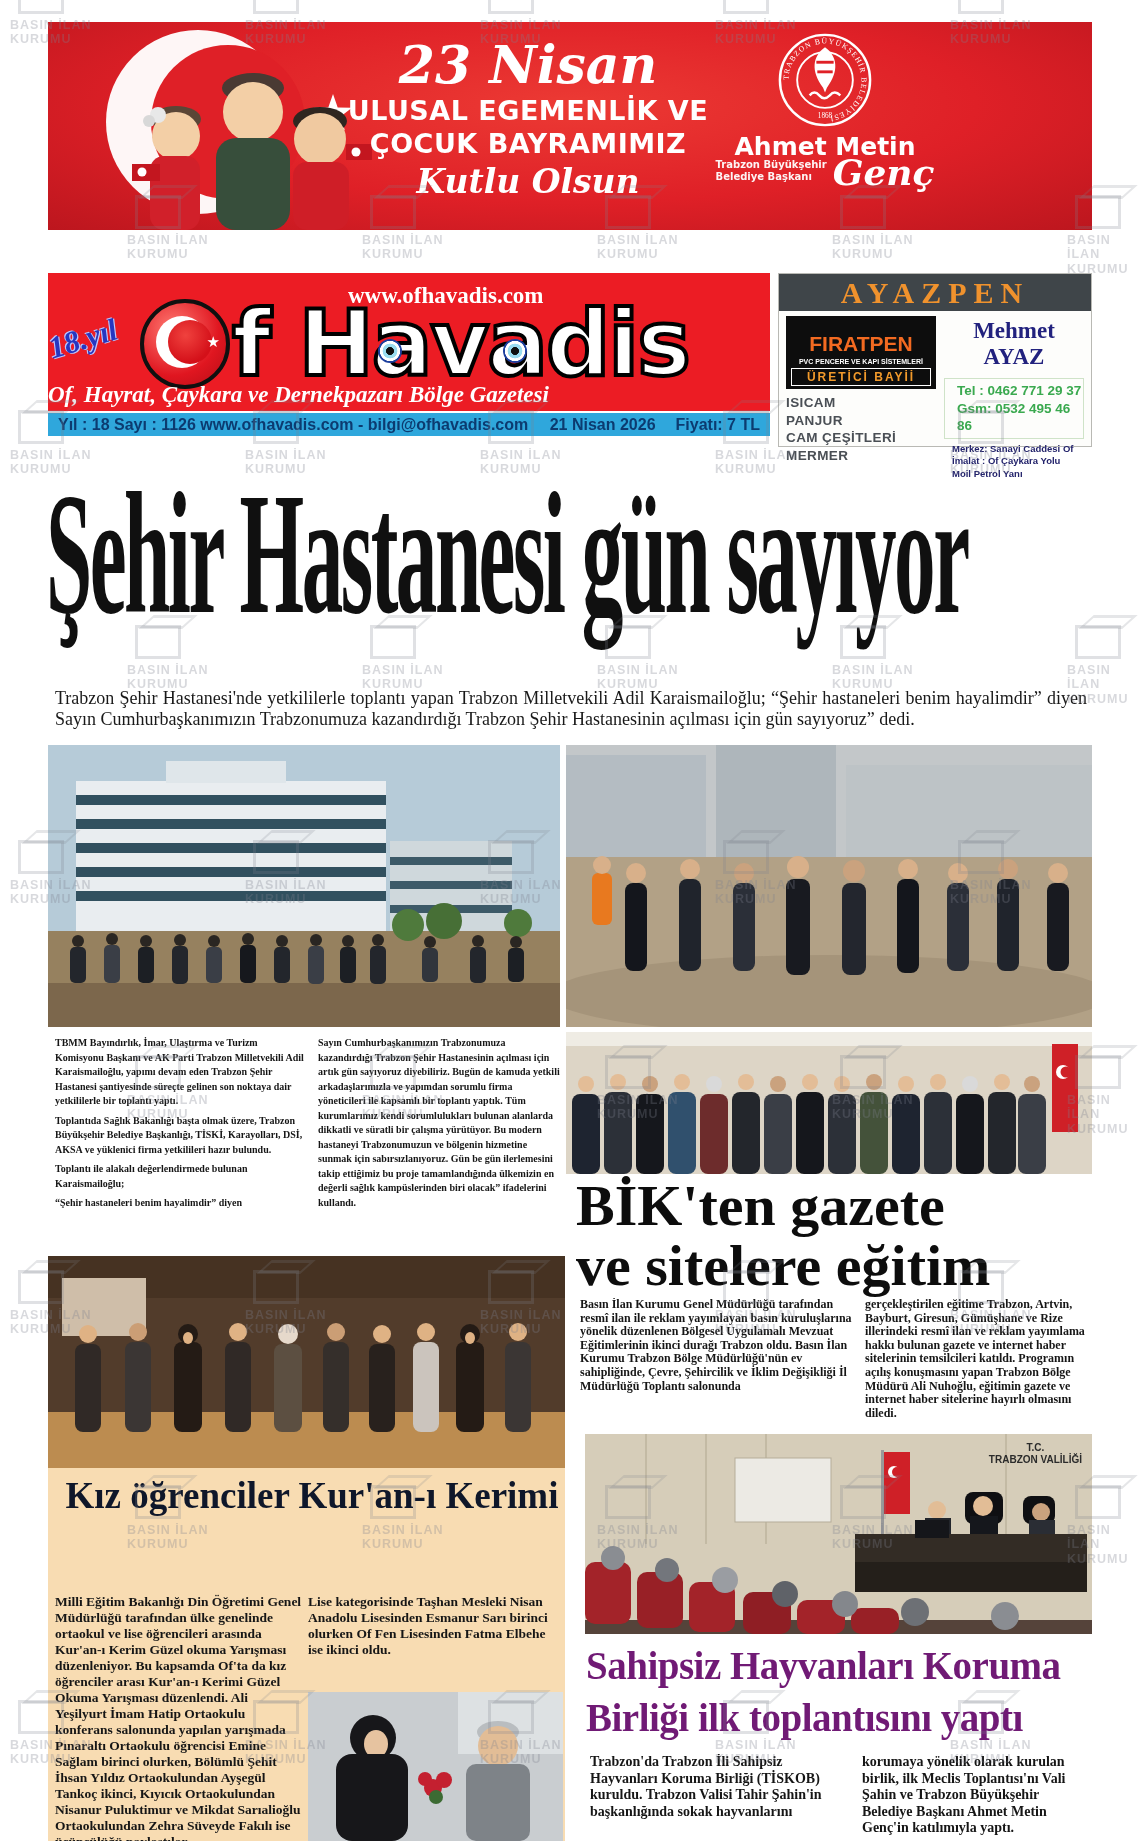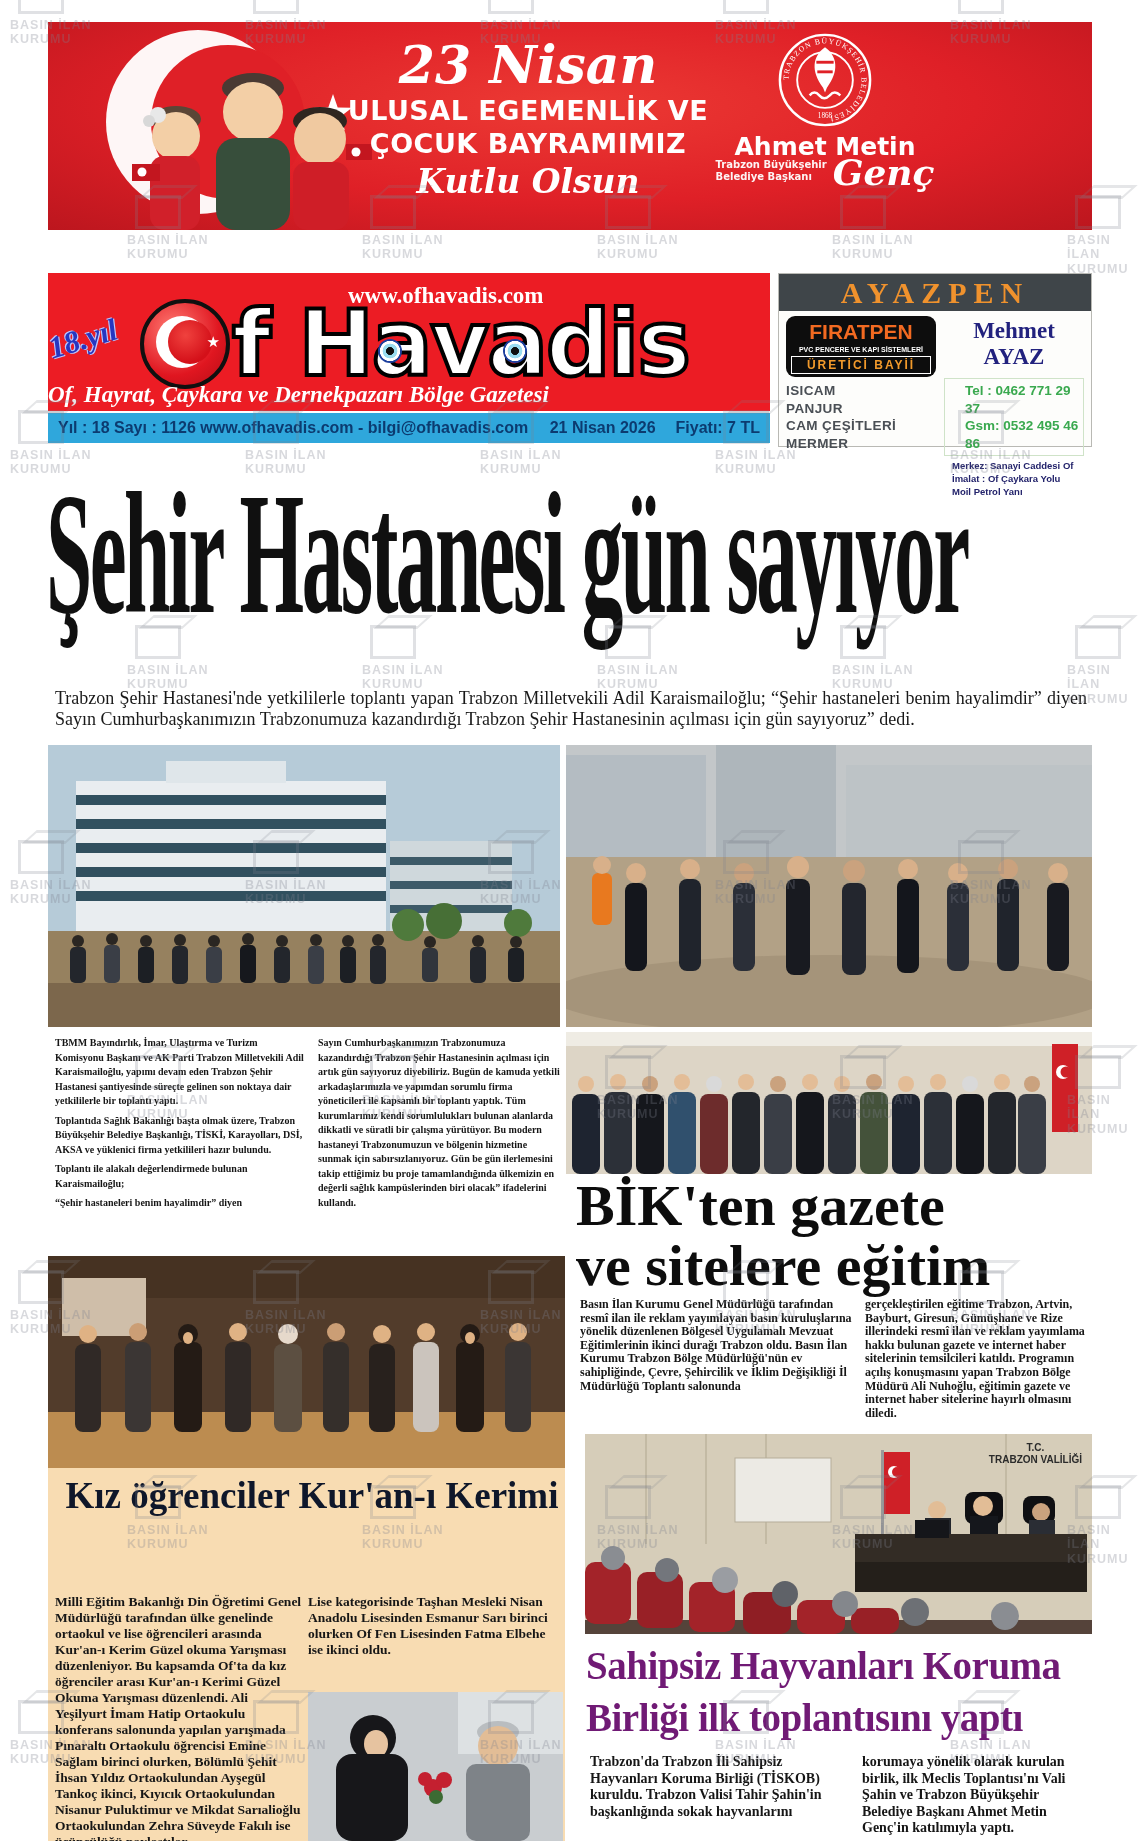--- a/index.html
+++ b/index.html
@@ -46,40 +46,40 @@
              background:radial-gradient(circle at 40% 35%,#f0423e 0%,#d41019 70%);}
   .ball-star{position:absolute;right:6px;top:30px;color:#fff;font-size:15px;z-index:3;}
   .mast-text{font:800 90px "DejaVu Sans",sans-serif;color:#fff;line-height:1;letter-spacing:-2px;
              -webkit-text-stroke:4px #000;margin-left:2px;}
   .nazar{position:absolute;width:24px;height:24px;border-radius:50%;z-index:4;
          background:radial-gradient(circle,#101010 0 22%,#9adcf0 25% 42%,#ffffff 45% 58%,#1d3f9e 61% 100%);}
   .mast-tagline{position:absolute;bottom:3px;left:0;width:100%;text-align:left;
                 font:italic 700 23px "Liberation Serif",serif;color:#fff;}
 
   
-  .infobar{left:48px;top:413px;width:722px;height:30px;background:#2fa7dc;z-index:2;
+  .infobar{left:48px;top:413px;width:722px;height:23px;background:#2fa7dc;z-index:2;
            display:flex;justify-content:space-between;align-items:center;padding:0 10px;box-sizing:border-box;
            font:700 16px "Liberation Sans",sans-serif;color:#0c3b70;}
   .infobar .right{display:flex;gap:20px;}
 
   
   .adbox{left:778px;top:273px;width:314px;height:174px;z-index:2;background:#fdfdfb;border:1px solid #b9b9b4;box-sizing:border-box;}
   .ad-header{height:37px;background:#3f4549;color:#f0922d;font:700 30px "Liberation Serif",serif;
              letter-spacing:7px;text-align:center;line-height:37px;}
   .ad-body{display:flex;padding:5px 7px;gap:8px;height:130px;box-sizing:border-box;}
   .ad-left{width:150px;}
-  .firat{background:#0d0d0d;padding:4px 5px 3px;text-align:center;border-radius:9px;}
+  .firat{background:#0d0d0d;padding:16px 5px 3px;text-align:center;}
   .firat-name{color:#f26a21;font:800 21px "Liberation Sans",sans-serif;}
   .firat-sub{color:#fff;font:700 7px "Liberation Sans",sans-serif;margin-top:2px;}
   .firat-dealer{margin-top:3px;border:1px solid #fff;color:#f29a2b;font:700 12px "Liberation Sans",sans-serif;
                 letter-spacing:2px;padding:1px 0;}
   .ad-products{margin-top:5px;font:700 13.5px "Liberation Sans",sans-serif;color:#4a4f55;line-height:1.3;letter-spacing:.4px;}
   .ad-right{flex:1;}
   .ad-person{font:700 23px "Liberation Serif",serif;color:#22227e;text-align:center;margin-top:2px;}
-  .ad-phones{margin-top:8px;border:1px solid #cfe3c8;padding:3px 0 3px 20px;
+  .ad-phones{margin-top:8px;border:1px solid #cfe3c8;padding:3px 0 3px 12px;
              font:700 13.5px "Liberation Sans",sans-serif;color:#3aa94f;line-height:1.3;}
   .ad-address{margin-top:4px;font:700 9.5px "Liberation Sans",sans-serif;color:#23236b;line-height:1.35;padding-left:8px;}
 
   
   .main-headline{left:46px;top:452px;width:1044px;height:210px;z-index:2;overflow:visible;}
   .main-headline span{display:inline-block;white-space:nowrap;font:700 132px "Liberation Serif",serif;
       letter-spacing:-4px;color:#101010;transform:scale(0.63,1.32);transform-origin:0 0;}
   .deck{left:55px;top:688px;width:1032px;font:500 18px/21px "Liberation Serif",serif;color:#191919;
         text-align:justify;z-index:2;}
 

